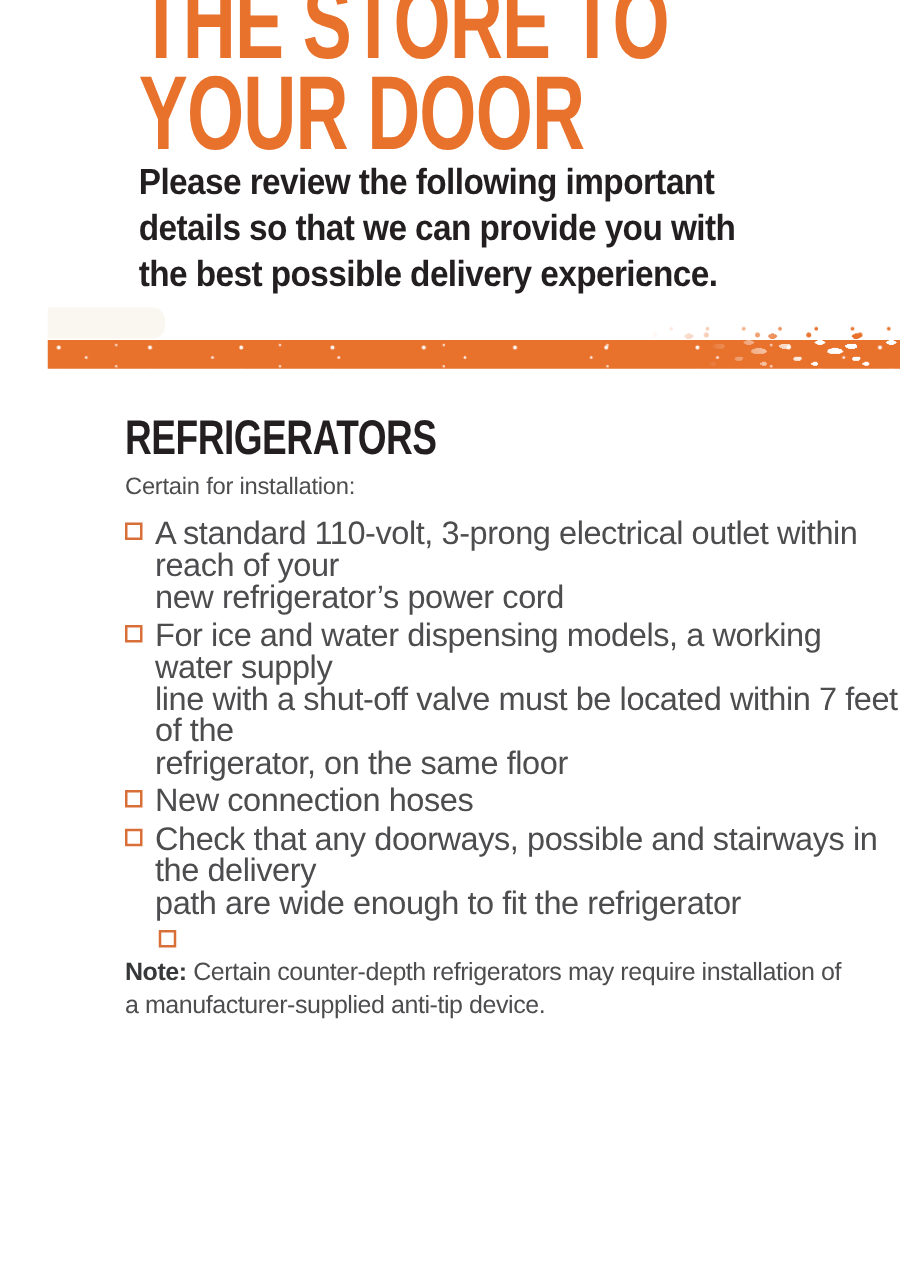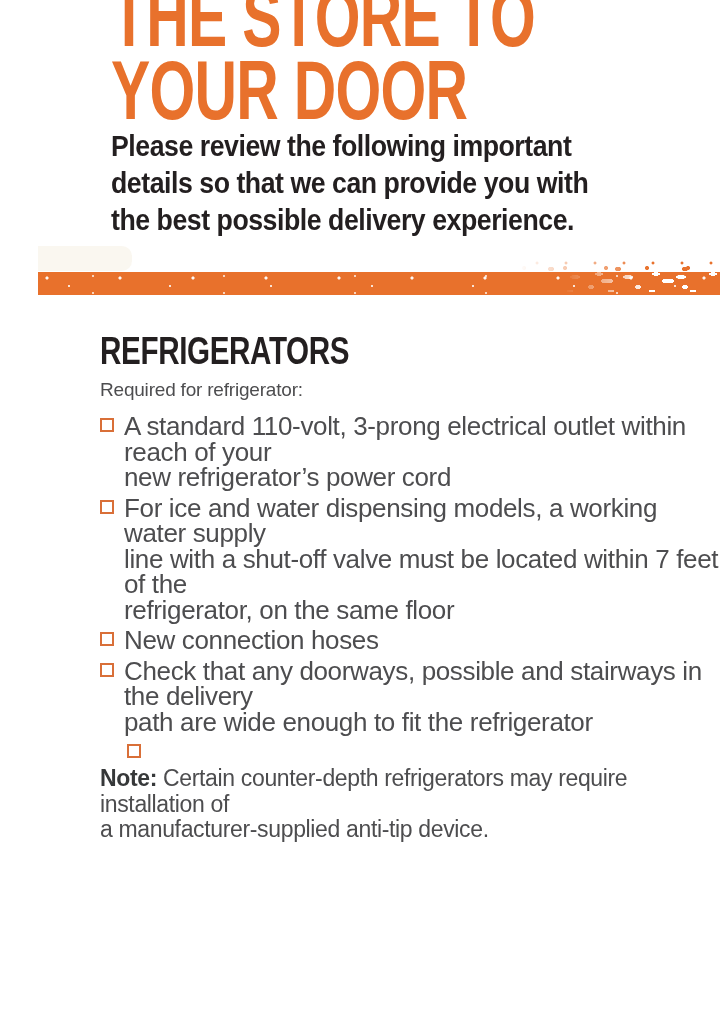--- a/index.html
+++ b/index.html
@@ -162,21 +162,21 @@
     letter-spacing: -0.35px;
     color: #4D4D4F;
     white-space: pre-line;
   }
   .check-text b, .note b {
     font-weight: 700;
     color: #363839;
   }
   .note {
     margin-top: 8px;
-    font-size: 23px;
+    font-size: 20px;
     line-height: 25.5px;
     letter-spacing: -0.35px;
     color: #4D4D4F;
     white-space: pre-line;
   }
 </style>
 </head>
 <body>
 
 <div class="page">
@@ -193,21 +193,21 @@
   <div class="band">
     <div class="band-speckles"></div>
     <div class="band-distress"></div>
     <div class="band-overspray"></div>
   </div>
 
   <div class="content">
 
     <h2 class="section-heading">REFRIGERATORS</h2>
 
-    <p class="subheading">Required for refrigerator:</p>
+    <p class="subheading">Certain for installation:</p>
 
     <div class="checklist">
 
       <div class="check-item">
         <span class="checkbox"></span>
         <span class="check-text">A standard 110-volt, 3-prong electrical outlet within reach of your
 new refrigerator’s power cord</span>
       </div>
 
       <div class="check-item">

